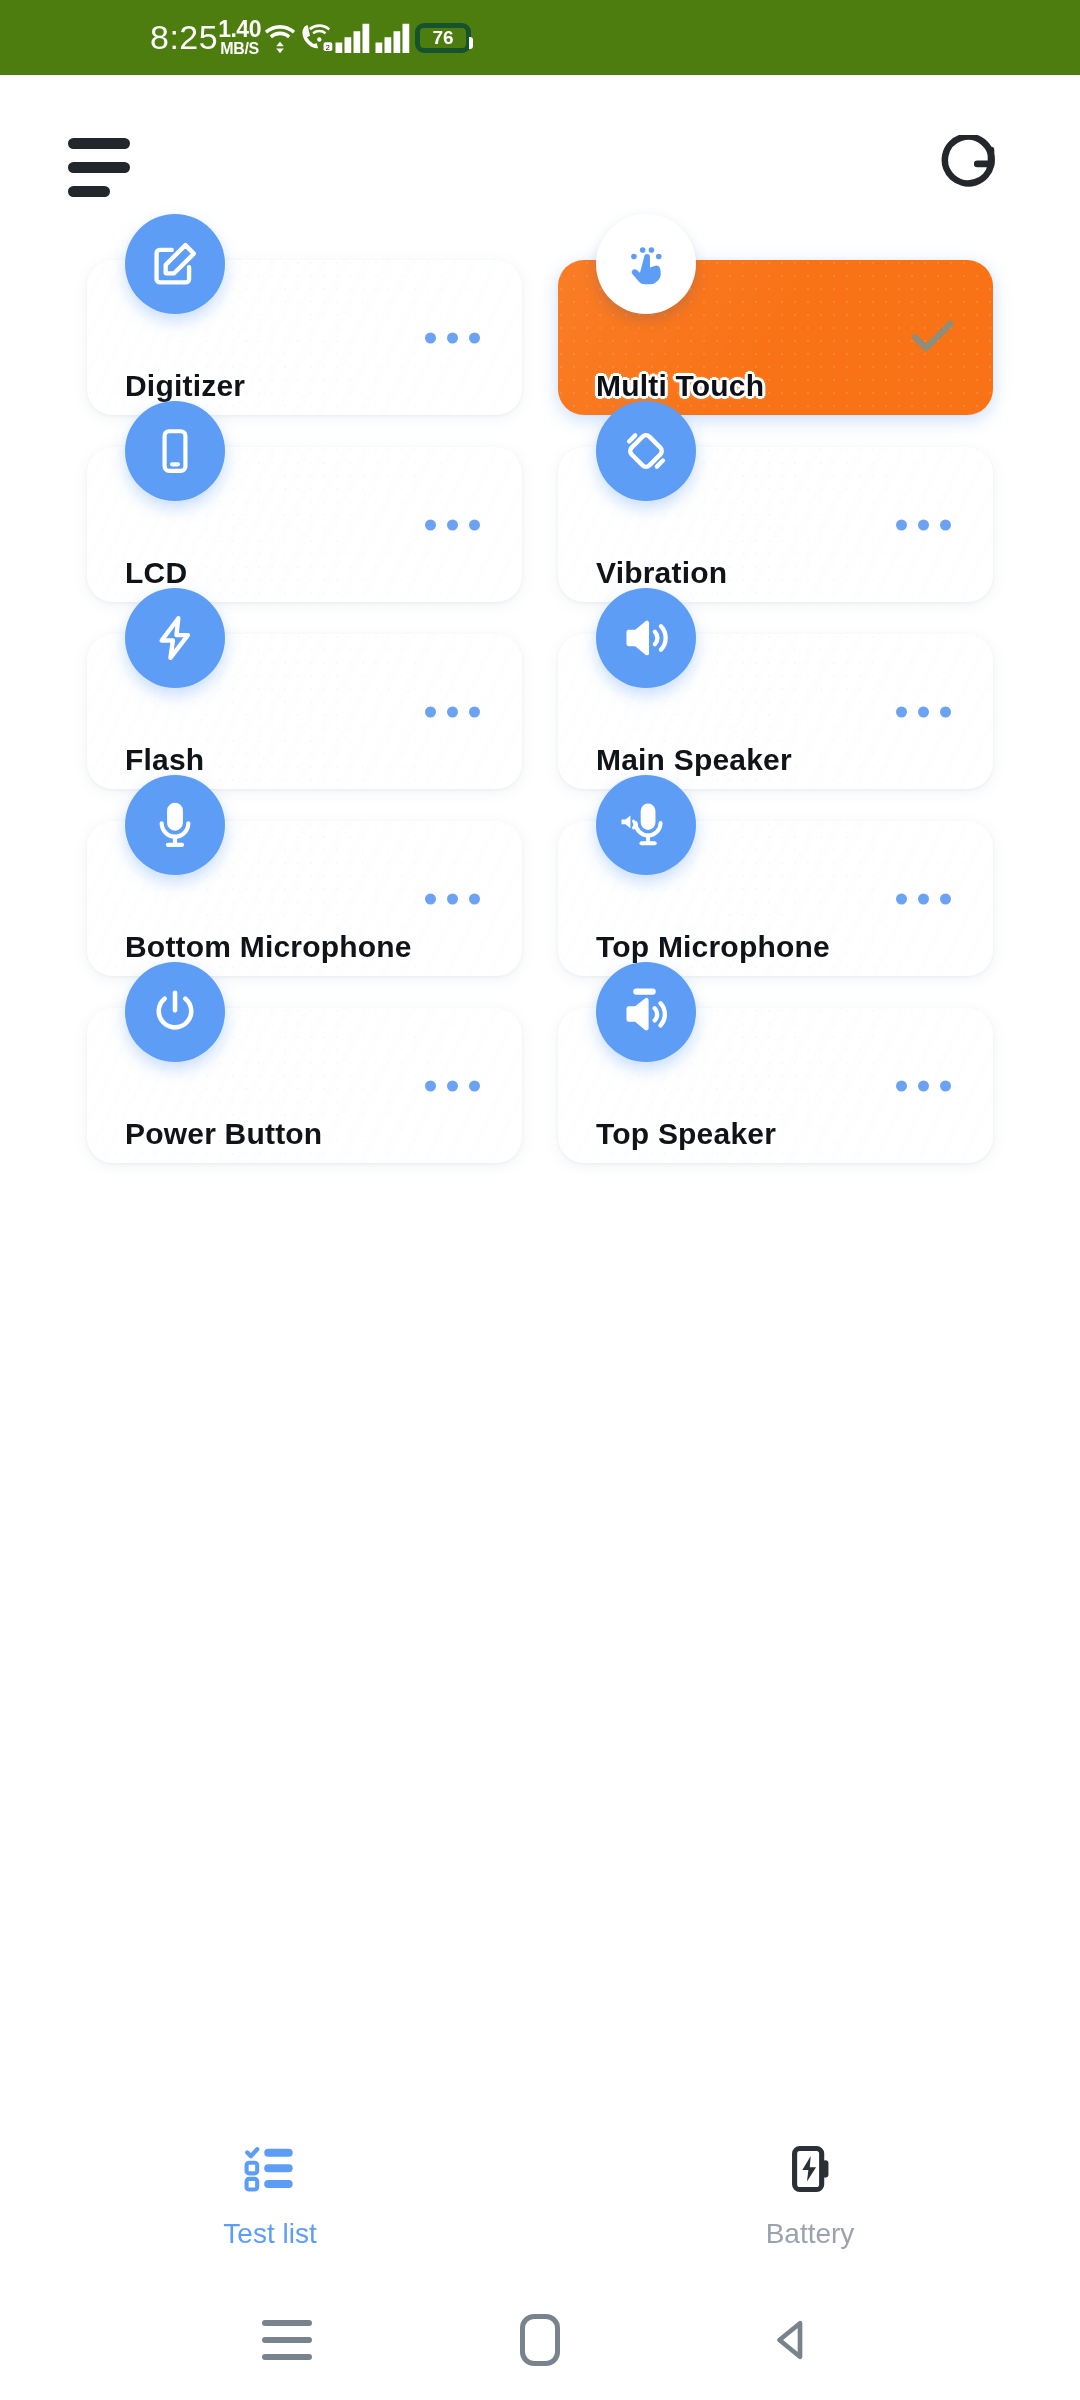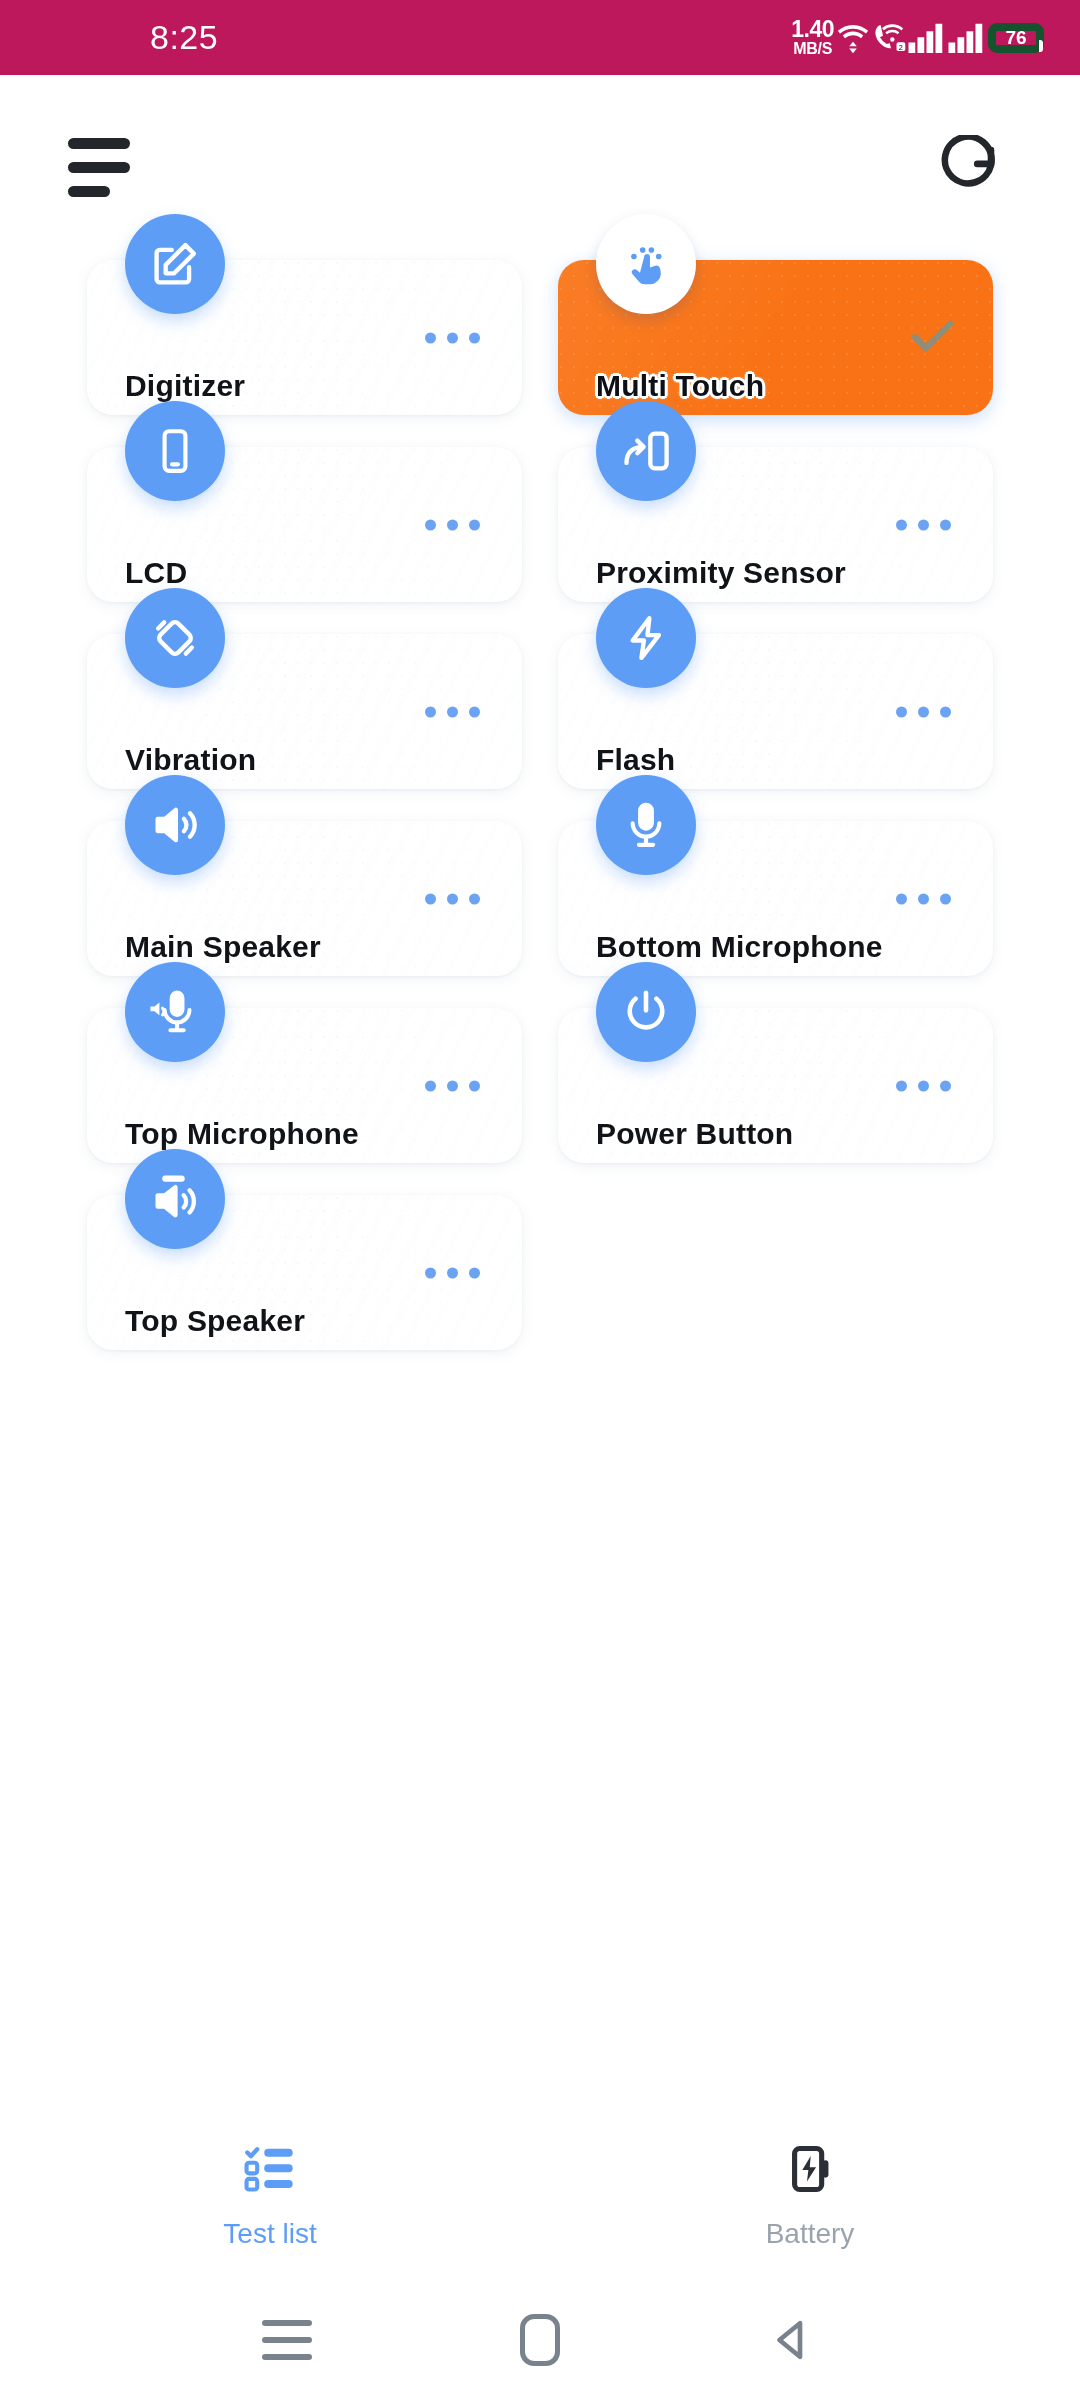--- a/index.html
+++ b/index.html
@@ -5,38 +5,38 @@
   * { margin:0; padding:0; box-sizing:border-box; }
   html,body { width:1080px; height:2400px; }
   body {
     font-family:"Liberation Sans", sans-serif;
     background:#ffffff;
     overflow:hidden;
   }
 
   
   .statusbar{
-    height:75px; width:1080px; background:#be185d;
-    display:flex; align-items:center; justify-content:space-between;
+    height:75px; width:1080px; background:#4d7c0f;
+    display:flex; align-items:center; 
     padding:0 36px 0 0; position:relative;
   }
   .sb-time{
     color:#fff; font-size:34px; letter-spacing:.5px;
     margin-left:150px; font-weight:400;
   }
   .sb-right{ display:flex; align-items:center; }
   .sb-net{
     color:#fff; line-height:1; text-align:center;
     display:flex; flex-direction:column; align-items:center;
   }
   .sb-net .n1{ font-size:23px; font-weight:600; letter-spacing:-.5px;}
   .sb-net .n2{ font-size:16px; font-weight:600; letter-spacing:-.3px;}
   .sb-ico{ display:flex; align-items:center; }
   .sb-batt{
-    width:56px;height:30px;border:8px solid #14532d;border-radius:9px;
+    width:56px;height:30px;border:5px solid #14532d;border-radius:9px;
     color:#fff;font-size:19px;font-weight:600;
     display:flex;align-items:center;justify-content:center;position:relative;
   }
   .sb-batt:after{
     content:"";position:absolute;right:-7px;top:9px;width:4px;height:12px;
     background:#fff;border-radius:0 3px 3px 0;
   }
 
   
   .appheader{
@@ -257,36 +257,20 @@
       </svg>
     </div>
     <div class="dots">
         <i></i>
         <i></i>
         <i></i>
       </div>
     <div class="label">LCD</div>
   </div>
 
-  <div class="card">
-    <div class="tex"></div>
-    <div class="badge">
-      <svg width="52" height="52" viewBox="0 0 24 24" fill="none" stroke="#fff" stroke-width="2" stroke-linecap="round" stroke-linejoin="round">
-        <rect x="14" y="4" width="7.5" height="16" rx="2"></rect>
-        <path d="M3 17.5c0-4.6 2.6-7.1 7.4-7.4"></path>
-        <path d="M8 7.2l2.9 2.9L8 13"></path>
-      </svg>
-    </div>
-    <div class="dots">
-        <i></i>
-        <i></i>
-        <i></i>
-      </div>
-    <div class="label">Proximity Sensor</div>
-  </div>
 
   <div class="card">
     <div class="tex"></div>
     <div class="badge">
       <svg width="52" height="52" viewBox="0 0 24 24" fill="none" stroke="#fff" stroke-width="2" stroke-linecap="round" stroke-linejoin="round">
         <rect x="6.2" y="6.2" width="11.6" height="11.6" rx="2.2" transform="rotate(45 12 12)"></rect>
         <path d="M4.2 7.6L7 4.8"></path>
         <path d="M17 19.2l2.8-2.8"></path>
       </svg>
     </div>

